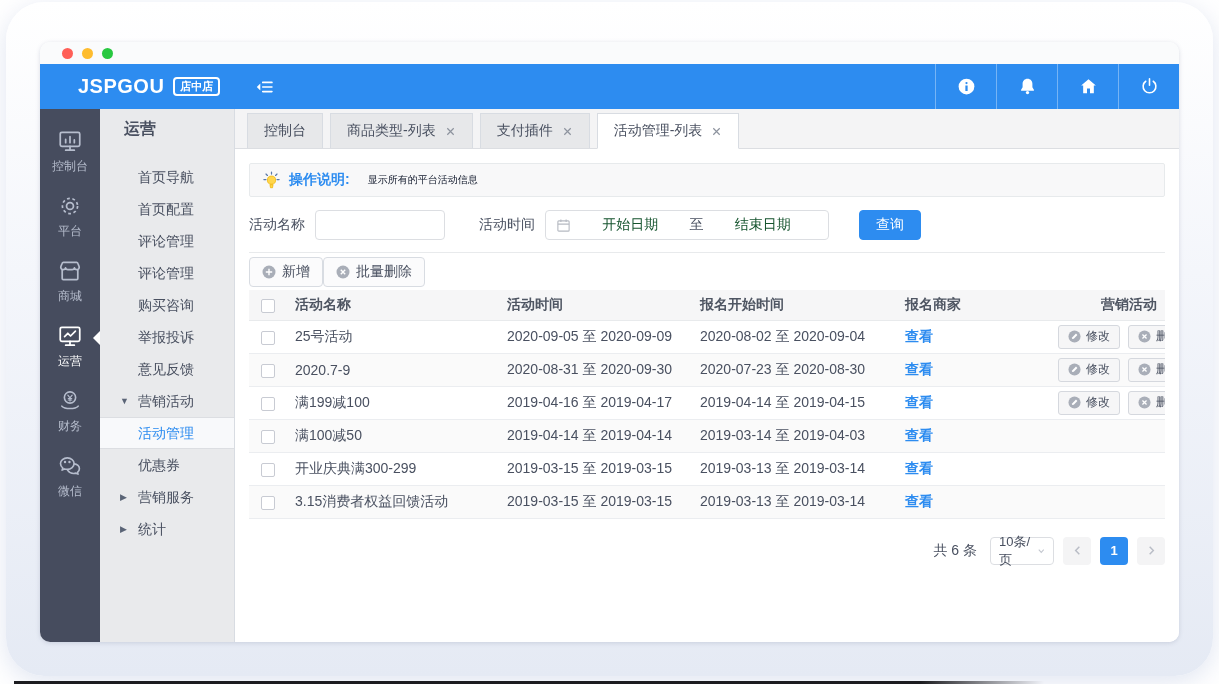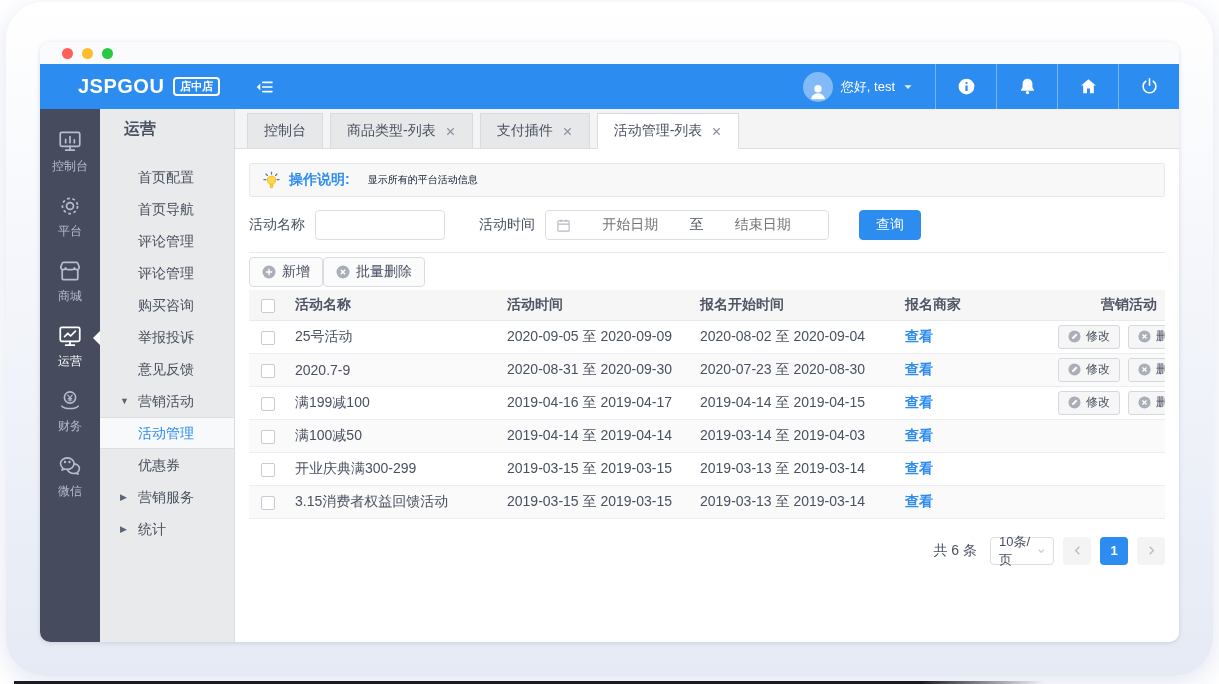--- a/index.html
+++ b/index.html
@@ -86,21 +86,21 @@
   .notice .bulb svg { width:19px; height:19px; }
   .notice-label { font-size:14px; font-weight:bold; color:#2d8cf0; }
   .notice-text { font-size:10px; color:#0f172a; margin-left:10px; }
 
   .filters { margin-top:13px; display:flex; align-items:center; }
   .f-label { font-size:14px; color:#495060; margin-right:10px; white-space:nowrap; }
   .f-label.gap { margin-left:34px; }
   .text-input { width:130px; height:30px; border:1px solid #dcdee2; border-radius:4px; background:#fff; font-size:14px; padding:0 8px; color:#495060; outline:none; }
   .datebox { width:284px; height:30px; border:1px solid #dcdee2; border-radius:4px; background:#fff; display:flex; align-items:center; padding:0 10px; gap:4px; cursor:pointer; }
   .datebox .cal svg { width:15px; height:15px; }
-  .date-ph { flex:1; text-align:center; font-size:14px; color:#737373; }
+  .date-ph { flex:1; text-align:center; font-size:14px; color:#14532d; }
   .date-to { font-size:14px; color:#495060; }
   .btn-primary { margin-left:30px; height:30px; padding:0 16px; background:#2d8cf0; border:1px solid #2d8cf0; border-radius:4px; color:#fff; font-size:14px; cursor:pointer; }
 
   .toolbar { margin-top:12px; border-top:1px solid #e8eaec; padding-top:4px; display:flex; }
   .btn-default { height:30px; padding:0 12px; background:#fbfbfc; border:1px solid #d8dce2; border-radius:4px; font-size:14px; color:#495060; display:inline-flex; align-items:center; gap:6px; cursor:pointer; }
   .btn-default .ic svg { width:14px; height:14px; }
 
   table { width:100%; border-collapse:collapse; table-layout:fixed; margin-top:3px; }
   thead th { background:#f6f6f7; height:30px; font-size:14px; font-weight:bold; color:#4f5663; text-align:left; padding:0 6px; border-bottom:1px solid #e8eaec; }
   thead th.th-check { padding-left:12px; }
@@ -142,34 +142,20 @@
     </div>
     <div class="collapse-btn">
       <span>
         <svg viewBox="0 0 24 24">
             <path d="M10.5 6.5h11M10.5 12h11M10.5 17.5h11" stroke="#fff" stroke-width="2" stroke-linecap="round" fill="none"></path>
             <path d="M7.6 7.9v8.2L3.4 12z" fill="#fff"></path>
           </svg>
       </span>
     </div>
     <div class="appbar-right">
-      <div class="user-cell">
-        <span class="avatar">
-          <svg viewBox="0 0 24 24" fill="#fff">
-              <circle cx="12" cy="9.5" r="4"></circle>
-              <path d="M4.5 21a7.5 6.5 0 0 1 15 0z"></path>
-            </svg>
-        </span>
-        <span class="user-name">您好, test</span>
-        <span class="user-caret">
-          <svg viewBox="0 0 12 12" fill="rgba(255,255,255,.85)">
-              <path d="M1.8 4l4.2 4.4L10.2 4z"></path>
-            </svg>
-        </span>
-      </div>
       <div id="header-icons" style="display:flex; align-items:stretch;">
           <div class="icon-cell">
             <span>
               <svg viewBox="0 0 24 24">
                 <circle cx="12" cy="12" r="9" fill="#fff"></circle>
                 <path d="M12 6.8a1.3 1.3 0 1 1 0 2.6 1.3 1.3 0 0 1 0-2.6zM10.7 10.8h2.6v6.4h-2.6z" fill="#2d8cf0"></path>
               </svg>
             </span>
           </div>
           <div class="icon-cell">
@@ -258,22 +244,22 @@
               <path d="M7.4 8.3h.01M11.5 8.3h.01" stroke-width="2.2"></path>
             </svg>
           </span>
           <span class="pnav-label">微信</span>
         </div>
       </nav>
 
     <nav class="snav">
       <div class="snav-title">运营</div>
       <ul class="snav-list" id="snav-list">
+          <li class="snav-item"><span>首页导航</span></li>
           <li class="snav-item"><span>首页配置</span></li>
-          <li class="snav-item"><span>首页导航</span></li>
           <li class="snav-item"><span>评论管理</span></li>
           <li class="snav-item"><span>评论管理</span></li>
           <li class="snav-item"><span>购买咨询</span></li>
           <li class="snav-item"><span>举报投诉</span></li>
           <li class="snav-item"><span>意见反馈</span></li>
           <li class="snav-item"><span class="snav-arrow">▼</span><span>营销活动</span></li>
           <li class="snav-item active"><span>活动管理</span></li>
           <li class="snav-item"><span>优惠券</span></li>
           <li class="snav-item"><span class="snav-arrow">▶</span><span>营销服务</span></li>
           <li class="snav-item"><span class="snav-arrow">▶</span><span>统计</span></li>

